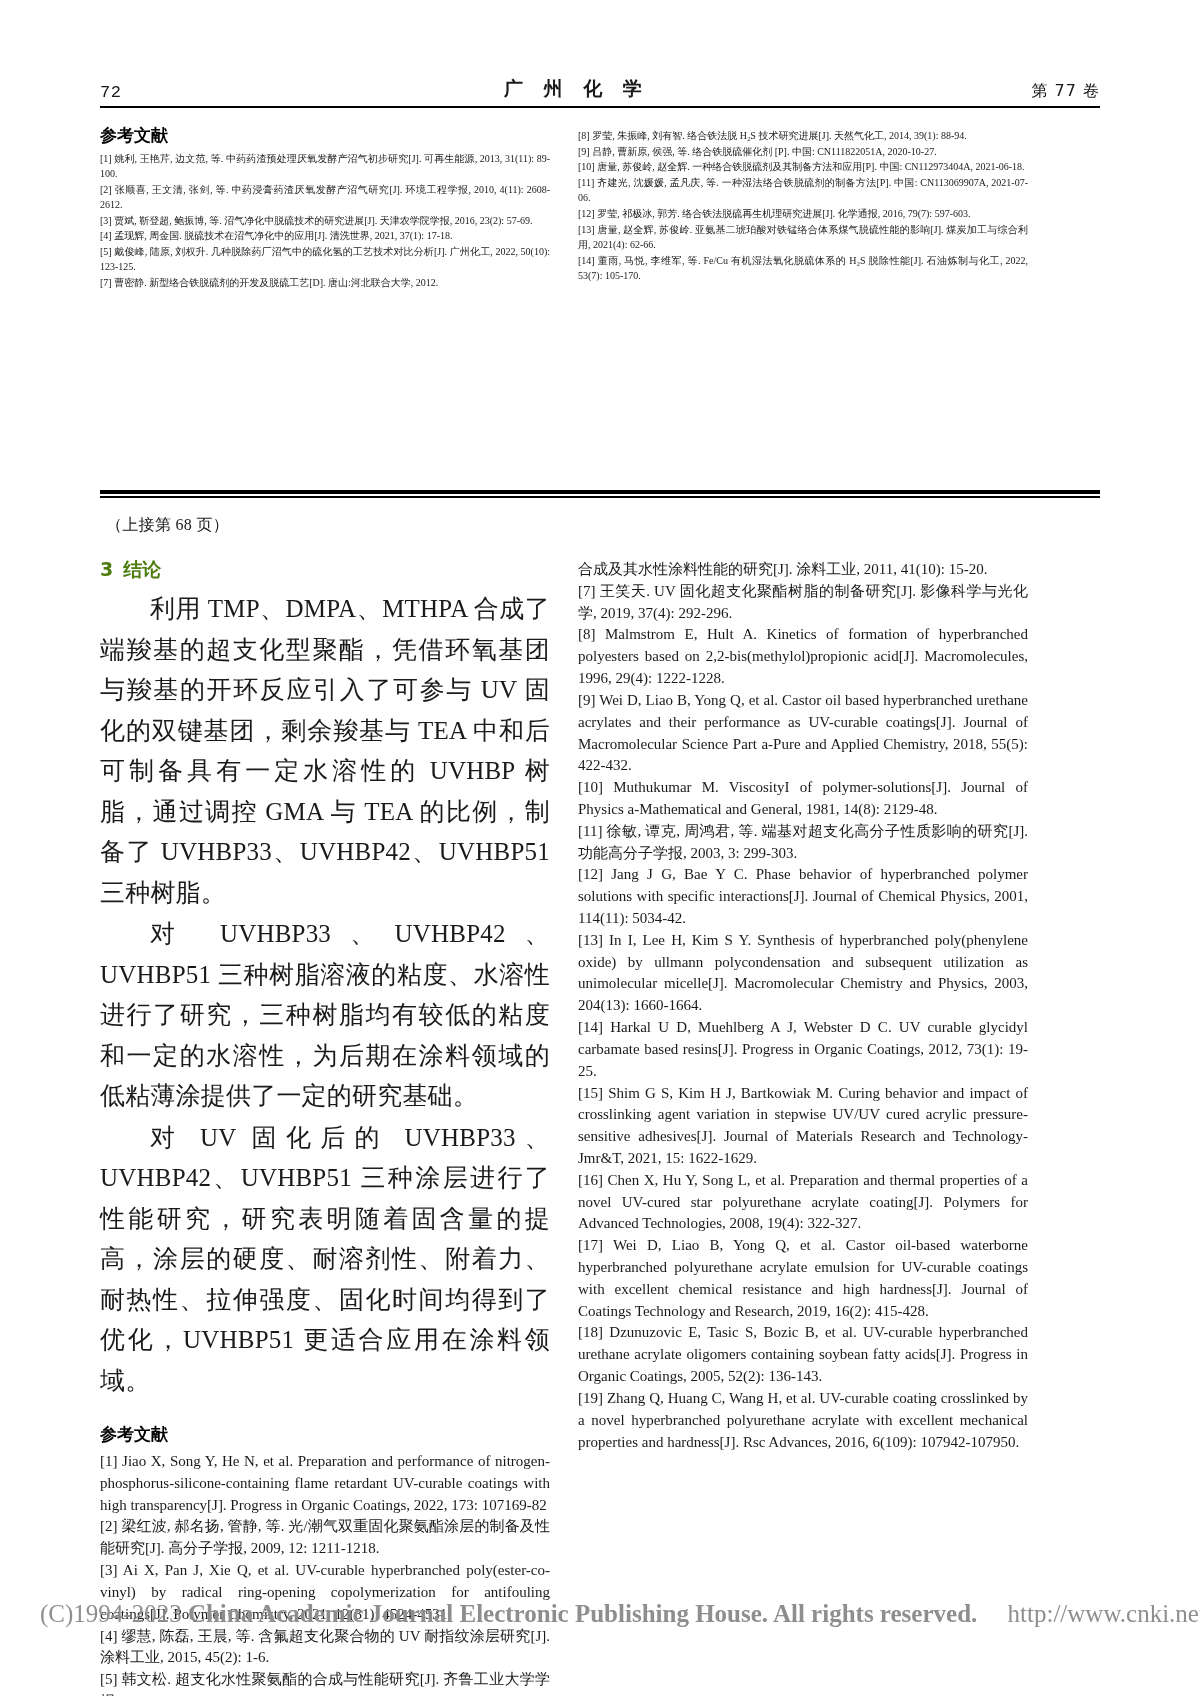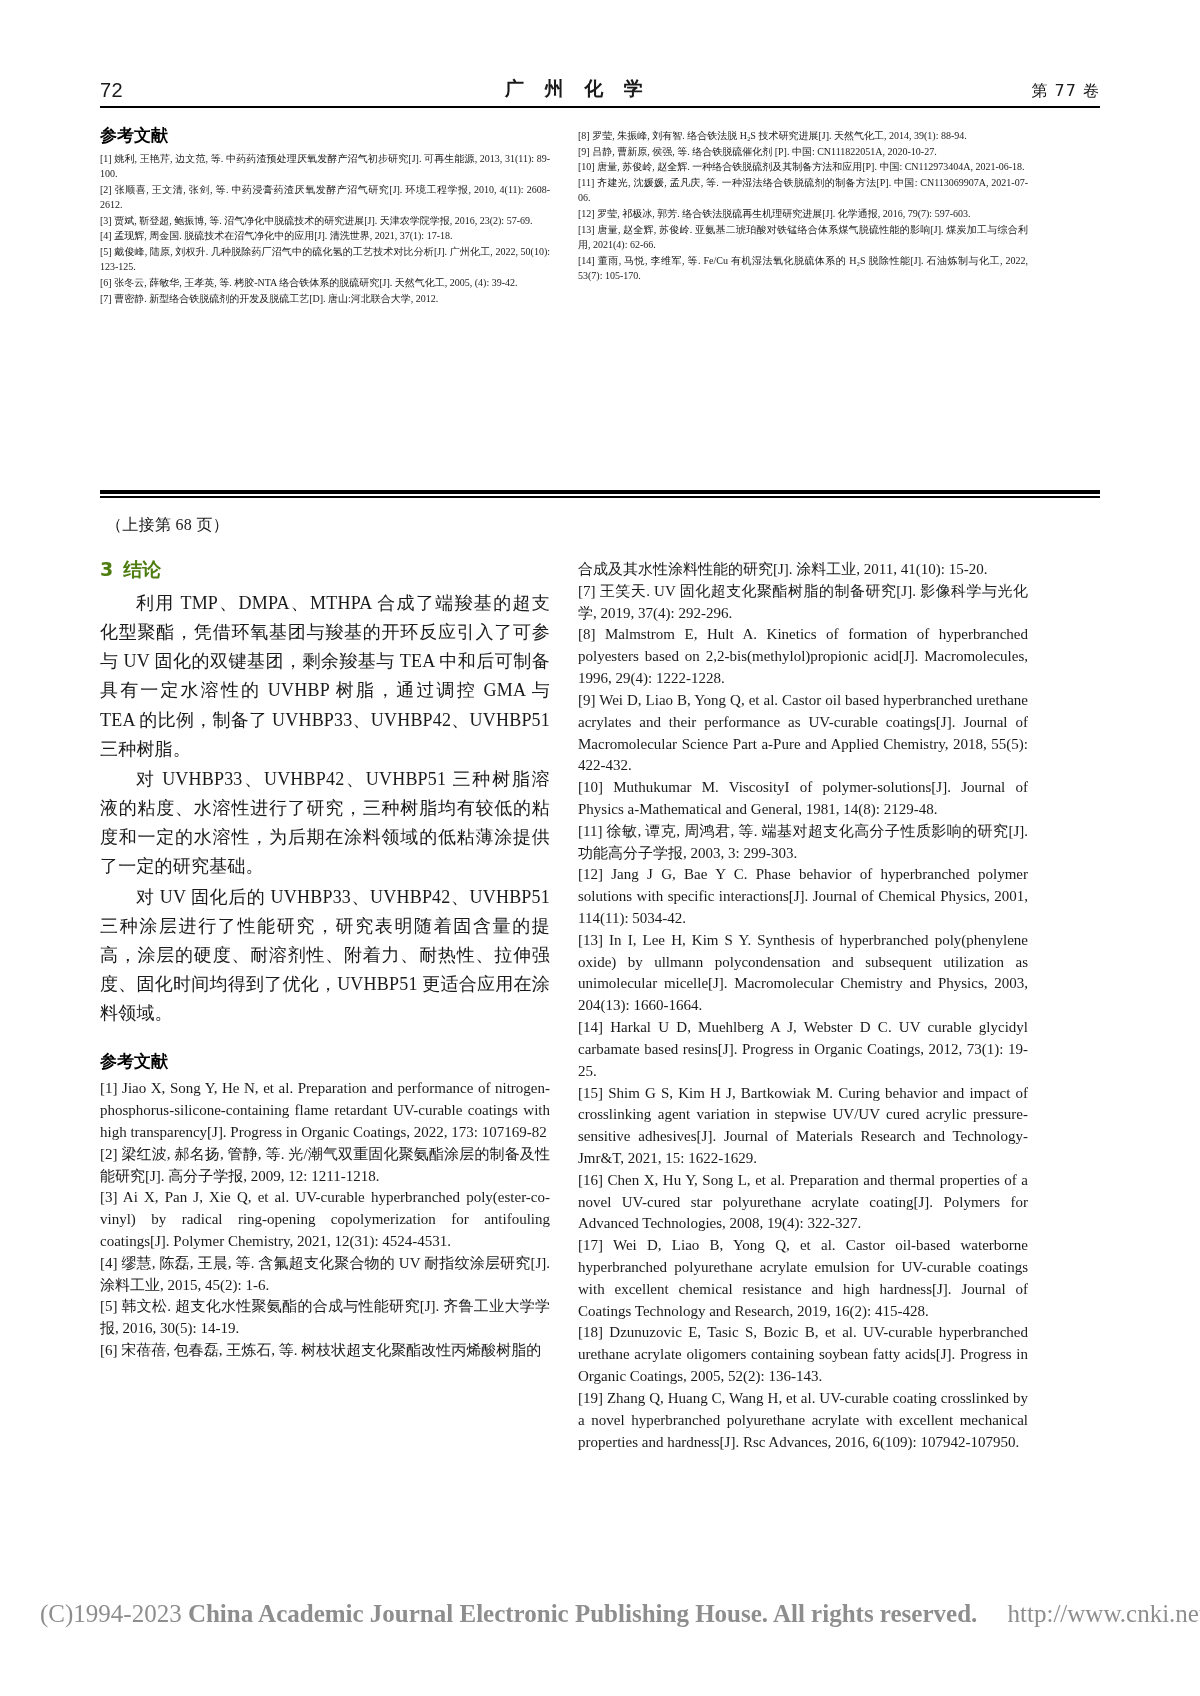--- a/index.html
+++ b/index.html
@@ -29,22 +29,22 @@
     left: 100px;
     top: 68px;
     width: 1000px;
     height: 34px;
     display: flex;
     align-items: flex-end;
     justify-content: space-between;
     font-size: 17px;
   }
   .runhead .folio {
-    font-family: Liberation Sans, sans-serif;
-    font-size: 20px;
+    font-family: Liberation Mono, monospace;
+    font-size: 17px;
     letter-spacing: .5px;
   }
   .runhead .journal {
     font-family: "DejaVu Sans", sans-serif;
     font-size: 19px;
     font-weight: bold;
     letter-spacing: 7px;
   }
   .runhead .volume {
     font-family: "DejaVu Sans", sans-serif;
@@ -131,21 +131,21 @@
   h3.secnum {
     font-family: "DejaVu Sans", sans-serif;
     font-size: 19px;
     font-weight: bold;
     margin: 0 0 6px 0;
     color: #4d7c0f;
   }
   h3.secnum .num { margin-right: 10px; }
 
   p.body {
-    font-size: 18px;
+    font-size: 25px;
     line-height: 1.62;
     margin: 0 0 1px 0;
     text-indent: 2em;
     text-align: justify;
     text-justify: inter-ideograph;
     letter-spacing: .2px;
   }
 
   h2.refhead2 {
     font-family: "DejaVu Sans", sans-serif;
@@ -199,21 +199,20 @@
 
   <div class="cols-top">
     <div class="col">
       <h2 class="refhead">参考文献</h2>
       <ul class="reflist cn">
         <li>[1] 姚利, 王艳芹, 边文范, 等. 中药药渣预处理厌氧发酵产沼气初步研究[J]. 可再生能源, 2013, 31(11): 89-100.</li>
         <li>[2] 张顺喜, 王文清, 张剑, 等. 中药浸膏药渣厌氧发酵产沼气研究[J]. 环境工程学报, 2010, 4(11): 2608-2612.</li>
         <li>[3] 贾斌, 靳登超, 鲍振博, 等. 沼气净化中脱硫技术的研究进展[J]. 天津农学院学报, 2016, 23(2): 57-69.</li>
         <li>[4] 孟现辉, 周金国. 脱硫技术在沼气净化中的应用[J]. 清洗世界, 2021, 37(1): 17-18.</li>
         <li>[5] 戴俊峰, 陆原, 刘权升. 几种脱除药厂沼气中的硫化氢的工艺技术对比分析[J]. 广州化工, 2022, 50(10): 123-125.</li>
-        <li>[6] 张冬云, 薛敏华, 王孝英, 等. 栲胶-NTA 络合铁体系的脱硫研究[J]. 天然气化工, 2005, (4): 39-42.</li>
         <li>[7] 曹密静. 新型络合铁脱硫剂的开发及脱硫工艺[D]. 唐山:河北联合大学, 2012.</li>
       </ul>
     </div>
     <div class="col col-right-top">
       <ul class="reflist cn">
         <li>[8] 罗莹, 朱振峰, 刘有智. 络合铁法脱 H₂S 技术研究进展[J]. 天然气化工, 2014, 39(1): 88-94.</li>
         <li>[9] 吕静, 曹新原, 侯强, 等. 络合铁脱硫催化剂 [P]. 中国: CN111822051A, 2020-10-27.</li>
         <li>[10] 唐量, 苏俊岭, 赵全辉. 一种络合铁脱硫剂及其制备方法和应用[P]. 中国: CN112973404A, 2021-06-18.</li>
         <li>[11] 齐建光, 沈媛媛, 孟凡庆, 等. 一种湿法络合铁脱硫剂的制备方法[P]. 中国: CN113069907A, 2021-07-06.</li>
         <li>[12] 罗莹, 祁极冰, 郭芳. 络合铁法脱硫再生机理研究进展[J]. 化学通报, 2016, 79(7): 597-603.</li>

